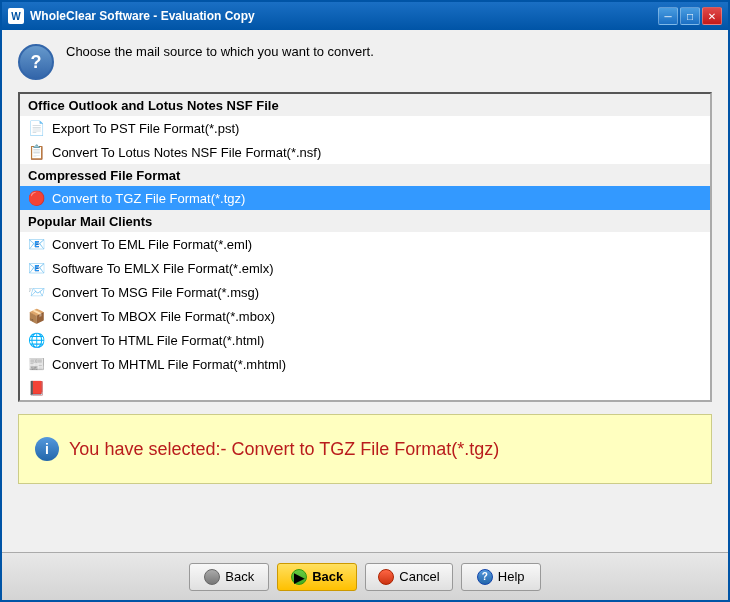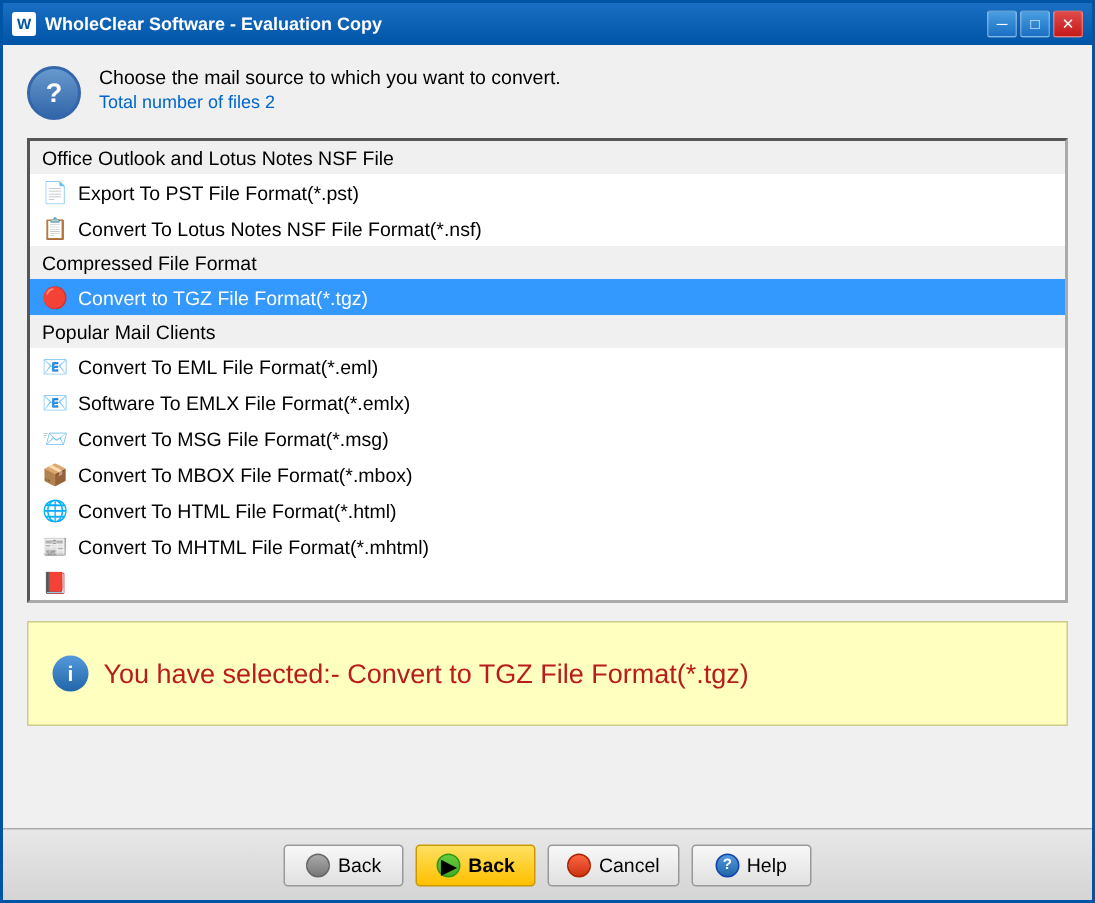--- a/index.html
+++ b/index.html
@@ -96,21 +96,20 @@
       display: flex;
       align-items: center;
       justify-content: center;
       font-size: 18px;
       font-weight: bold;
       flex-shrink: 0;
       border: 2px solid #3366aa;
     }
     .header-text {
       display: flex;
-      flex-direction: column;
     }
     .header-sub {
       color: #0066cc;
       font-size: 12px;
       margin-top: 2px;
     }
 
     
     .list-container {
       border: 2px inset #aaa;
@@ -140,21 +139,21 @@
       align-items: center;
       gap: 6px;
       min-height: 22px;
       white-space: nowrap;
     }
     .list-item.selected {
       background: #3399ff;
       color: white;
     }
     .list-item.category {
-      font-weight: normal;
+      font-weight: bold;
       color: #000;
       background: #f0f0f0;
       cursor: default;
     }
 
     .item-icon {
       width: 18px;
       height: 18px;
       flex-shrink: 0;
       display: flex;
@@ -292,21 +291,20 @@
       <div class="title-btn close">✕</div>
     </div>
   </div>
 
   <div class="content">
 
     <div class="header-section">
       <div class="question-icon">?</div>
       <div class="header-text">
         <span>Choose the mail source to which you want to convert.</span>
-        <span class="header-sub">Total number of files 2</span>
       </div>
     </div>
 
     <div class="list-container">
 
       <div class="list-item category">
         <span>Office Outlook and Lotus Notes NSF File</span>
       </div>
       <div class="list-item">
         <span class="item-icon icon-pst">📄</span>

